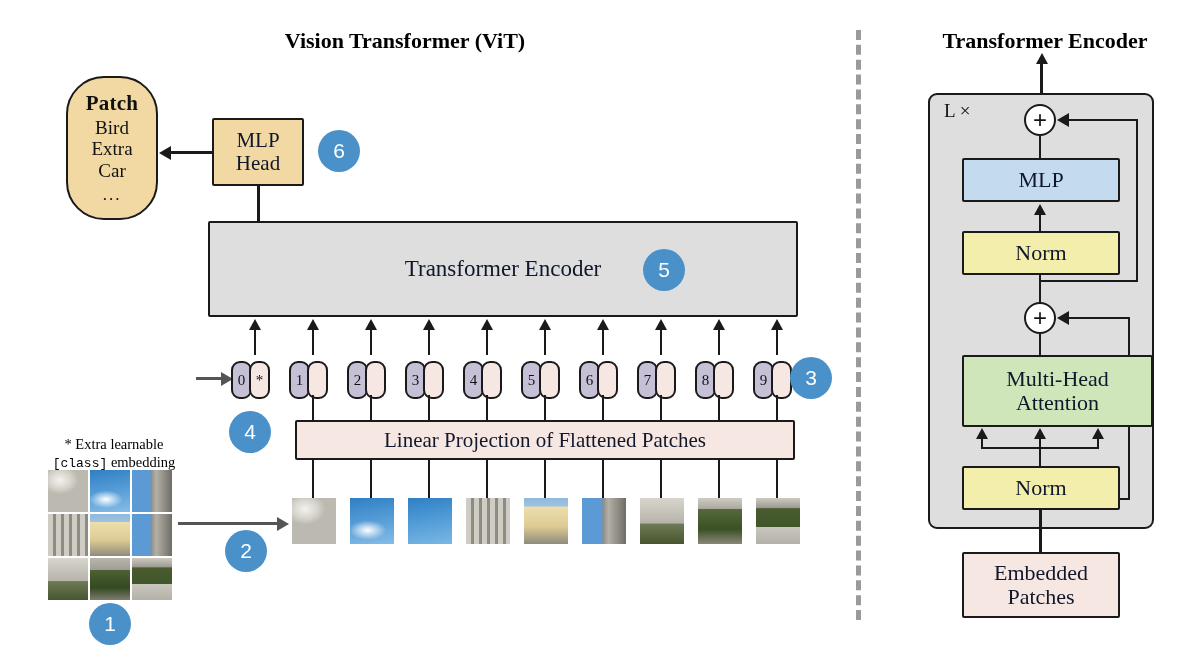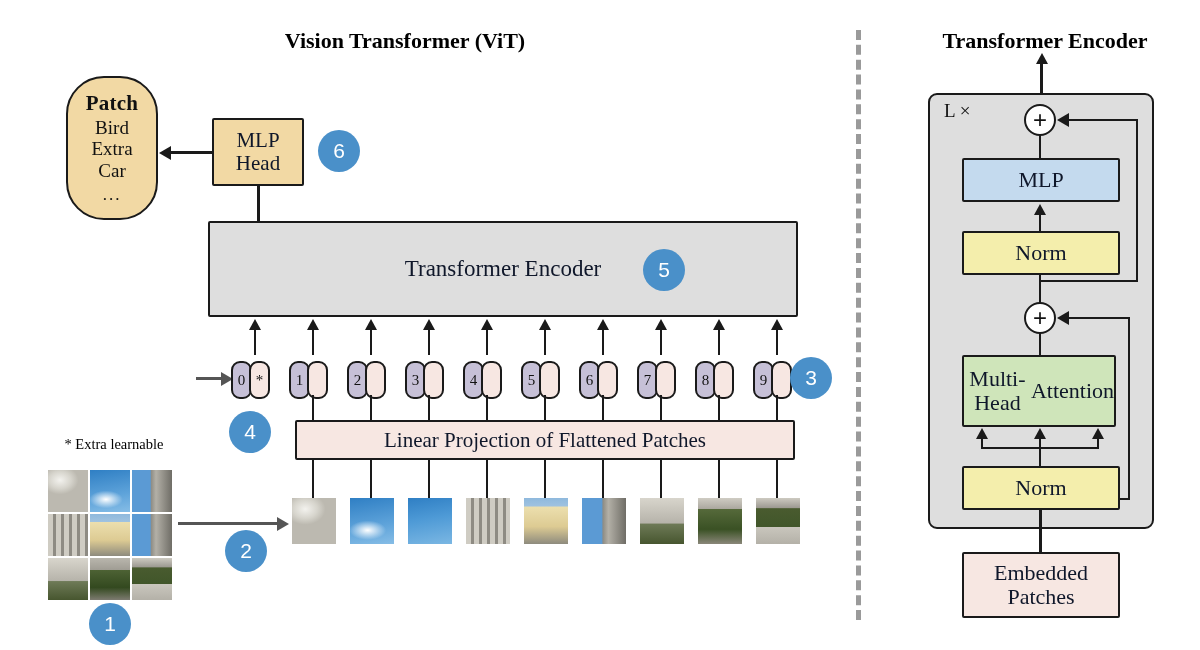--- a/index.html
+++ b/index.html
@@ -221,20 +221,23 @@
   <div class="abs vline arrow-up" style="left:428px; top:328px; height:27px;"></div>
   <div class="abs vline arrow-up" style="left:486px; top:328px; height:27px;"></div>
   <div class="abs vline arrow-up" style="left:544px; top:328px; height:27px;"></div>
   <div class="abs vline arrow-up" style="left:602px; top:328px; height:27px;"></div>
   <div class="abs vline arrow-up" style="left:660px; top:328px; height:27px;"></div>
   <div class="abs vline arrow-up" style="left:718px; top:328px; height:27px;"></div>
   <div class="abs vline arrow-up" style="left:776px; top:328px; height:27px;"></div>
 
   <div class="abs lbl-note" style="left:20px; top:404px; width:188px;margin-top:31px;">
     <div>* Extra learnable</div>
+    <div>
+      <span class="mono">[class]</span><span> embedding</span>
+    </div>
   </div>
 
   <div class="abs hline-th arrow-right" style="left:196px; top:377px; width:26px; background:#555555;"></div>
 
   <div class="abs tok-group" style="left:231px; top:361px;">
     <div class="tok pos">0</div>
     <div class="tok patch">*</div>
   </div>
   <div class="abs tok-group" style="left:289px; top:361px;">
     <div class="tok pos">1</div>
@@ -354,21 +357,21 @@
   <div class="abs vline" style="left:1039px; top:274px; height:32px;"></div>
 
   <div class="abs plus" style="left:1024px; top:302px;">+</div>
 
   <div class="abs vline" style="left:1128px; top:318px; height:182px;"></div>
   <div class="abs hline" style="left:1041px; top:498px; width:89px;"></div>
   <div class="abs hline arrow-left" style="left:1068px; top:317px; width:62px;"></div>
 
   <div class="abs vline" style="left:1039px; top:332px; height:24px;"></div>
 
-  <div class="abs box green" style="left:962px; top:355px; width:154px; height:72px; font-size:22px; ">
+  <div class="abs box green" style="left:962px; top:355px; width:191px; height:72px; font-size:22px; flex-direction:column;">
     <div>Multi-Head</div>
     <div>Attention</div>
   </div>
 
   <div class="abs hline" style="left:982px; top:447px; width:116px;"></div>
   <div class="abs vline arrow-up" style="left:981px; top:437px; height:12px;"></div>
   <div class="abs vline arrow-up" style="left:1039px; top:437px; height:12px;"></div>
   <div class="abs vline arrow-up" style="left:1097px; top:437px; height:12px;"></div>
   <div class="abs vline" style="left:1039px; top:447px; height:22px;"></div>
 

